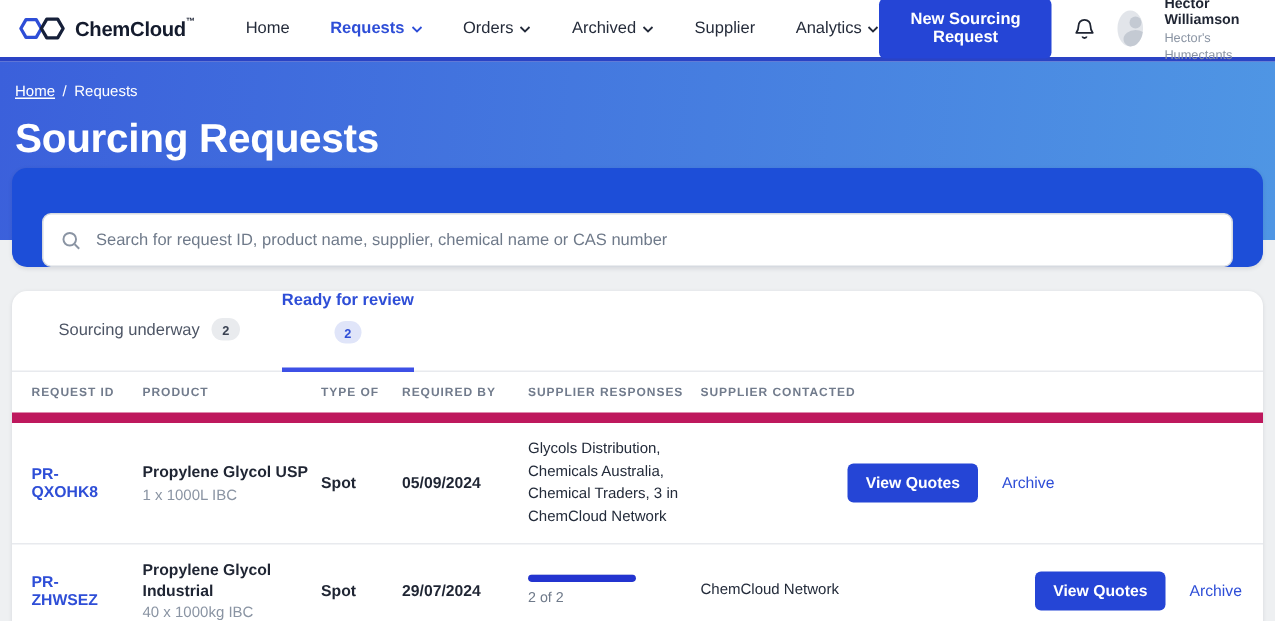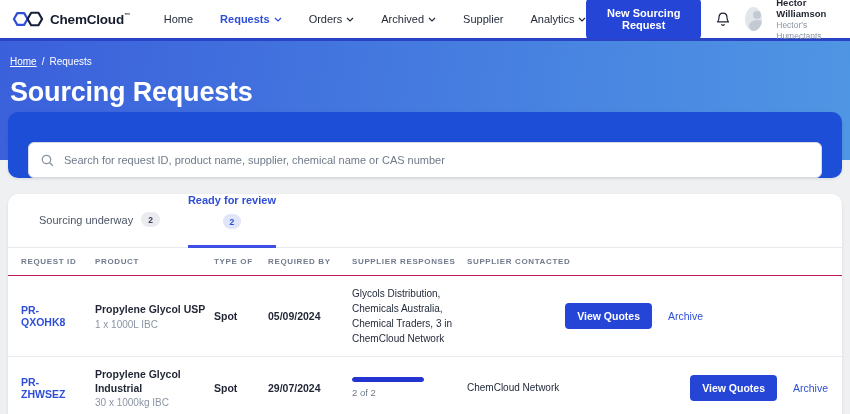--- a/index.html
+++ b/index.html
@@ -45,21 +45,21 @@
   
   .main-card { margin:16px 8px 0; background:#fff; border-radius:10px; box-shadow:0 1px 3px rgba(16,24,40,.10); overflow:hidden; }
   .tabs { display:flex; gap:28px; padding:0 31px; border-bottom:1px solid #e8eaee; height:54px; }
   .tab { display:flex; align-items:center; gap:8px; font-size:11px; color:#4d5565; cursor:pointer;
          border-bottom:3px solid transparent; margin-bottom:-1px; }
   .tab.active { color:#2e4ed7; font-weight:700; border-bottom-color:#3d50e6;flex-direction:column; }
   .tab-badge { border-radius:999px; padding:2.5px 7px; font-size:8.5px; background:#e9ebee; color:#3a4252; font-weight:600; }
   .tab.active .tab-badge { background:#e0e5f9; color:#2e4ed7; }
 
   .grid-cols { display:grid; grid-template-columns:74px 119px 54px 84px 115px 1fr 125px; align-items:center; }
-  .thead { padding:9px 32px 9px 13px; border-bottom:1px solid #be185d; }
+  .thead { padding:9px 32px 9px 13px; border-bottom:7px solid #be185d; }
   .th { font-size:8px; font-weight:700; color:#717b8c; text-transform:uppercase; letter-spacing:.08em; }
   .trow { padding:10px 14px 10px 13px; border-bottom:1px solid #e8eaee; }
   .cell-id { font-size:10.5px; font-weight:700; color:#2e4ed7; width:56px; cursor:pointer; }
   .cell-product b { display:block; font-size:10.5px; font-weight:700; color:#1f2533; line-height:1.35; padding-right:8px; }
   .cell-product span { display:block; font-size:10px; color:#8a94a3; margin-top:2px; }
   .cell-type, .cell-date { font-size:10.5px; font-weight:700; color:#1f2533; }
   .progress-track { width:72px; height:5px; border-radius:3px; background:#dde0e6; overflow:hidden; }
   .progress-fill { height:100%; border-radius:3px; background:#2334d0; }
   .progress-label { font-size:9.5px; color:#6f7a8a; margin-top:5px; }
   .cell-contacted { font-size:10px; color:#232b3a; line-height:1.5; padding-right:14px; }
@@ -200,21 +200,21 @@
     <div class="cell-actions">
       <button class="quote-btn">View Quotes</button>
       <a class="archive-link">Archive</a>
     </div>
   </div>
 
   <div class="grid-cols trow">
     <a class="cell-id">PR-ZHWSEZ</a>
     <div class="cell-product">
       <b>Propylene Glycol Industrial</b>
-      <span>30 x 1000kg IBC</span>
+      <span>40 x 1000kg IBC</span>
     </div>
     <span class="cell-type">Spot</span>
     <span class="cell-date">29/07/2024</span>
     <div>
       <div class="progress-track">
         <div class="progress-fill" style="width: 100%;"></div>
       </div>
       <div class="progress-label">2 of 2</div>
     </div>
     <span class="cell-contacted">ChemCloud Network</span>

